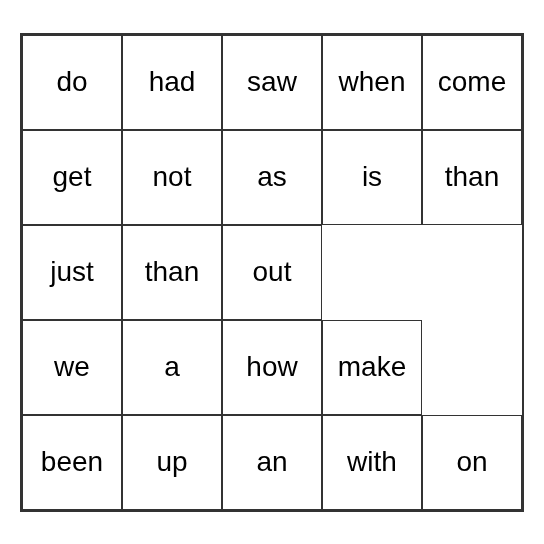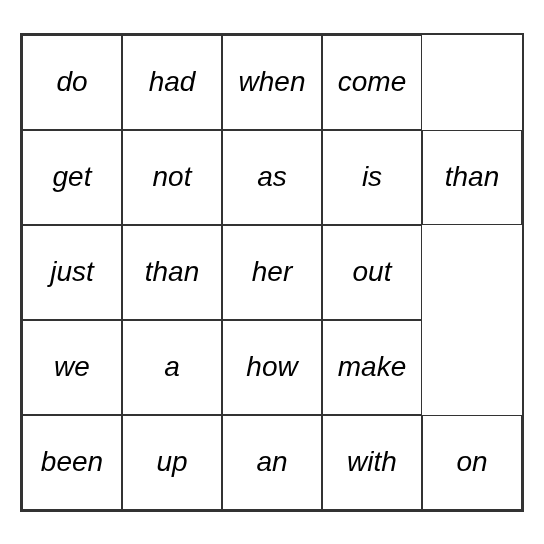--- a/index.html
+++ b/index.html
@@ -18,21 +18,20 @@
       font-family: Arial, sans-serif;
     }
 
     .bingo-card {
       border: 2px solid #333;
       display: inline-block;
     }
 
     .bingo-row {
       display: flex;
-      font-style: italic;
     }
 
     .bingo-cell {
       width: 100px;
       height: 95px;
       border: 1px solid #333;
       display: flex;
       align-items: center;
       justify-content: center;
       font-size: 28px;
@@ -40,34 +39,34 @@
       color: #000;
     }
   </style>
 </head>
 <body>
 
 <div class="bingo-card">
     <div class="bingo-row">
       <div class="bingo-cell">do</div>
       <div class="bingo-cell">had</div>
+      <div class="bingo-cell">saw</div>
       <div class="bingo-cell">when</div>
       <div class="bingo-cell">come</div>
     </div>
     <div class="bingo-row">
       <div class="bingo-cell">get</div>
       <div class="bingo-cell">not</div>
       <div class="bingo-cell">as</div>
       <div class="bingo-cell">is</div>
       <div class="bingo-cell">than</div>
     </div>
     <div class="bingo-row">
       <div class="bingo-cell">just</div>
       <div class="bingo-cell">than</div>
-      <div class="bingo-cell">her</div>
       <div class="bingo-cell">out</div>
     </div>
     <div class="bingo-row">
       <div class="bingo-cell">we</div>
       <div class="bingo-cell">a</div>
       <div class="bingo-cell">how</div>
       <div class="bingo-cell">make</div>
     </div>
     <div class="bingo-row">
       <div class="bingo-cell">been</div>

